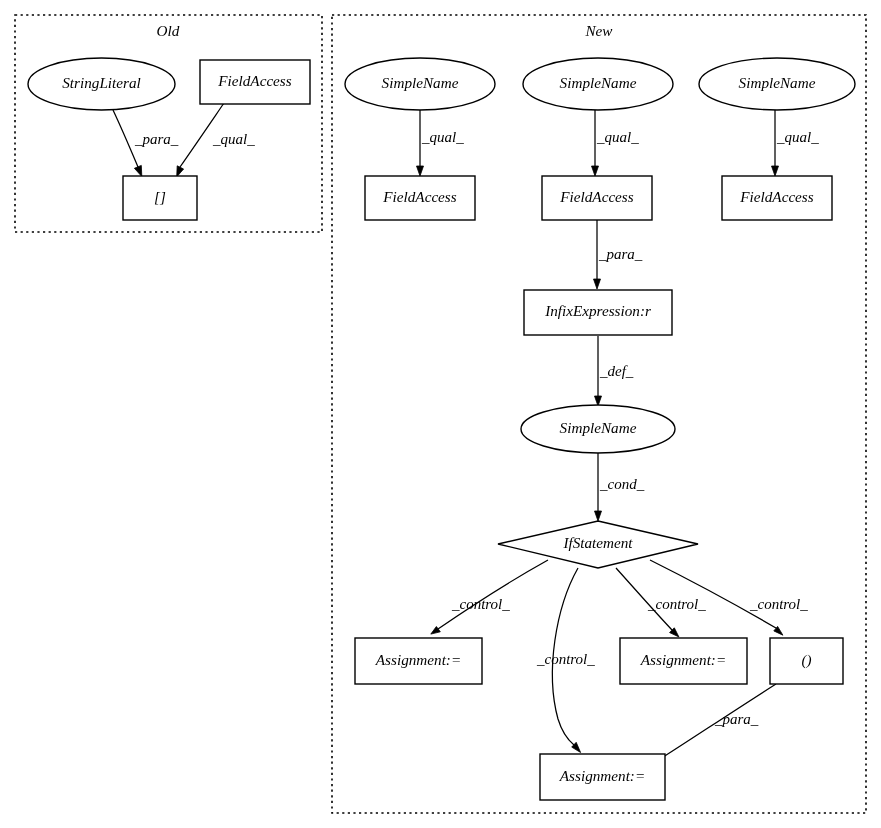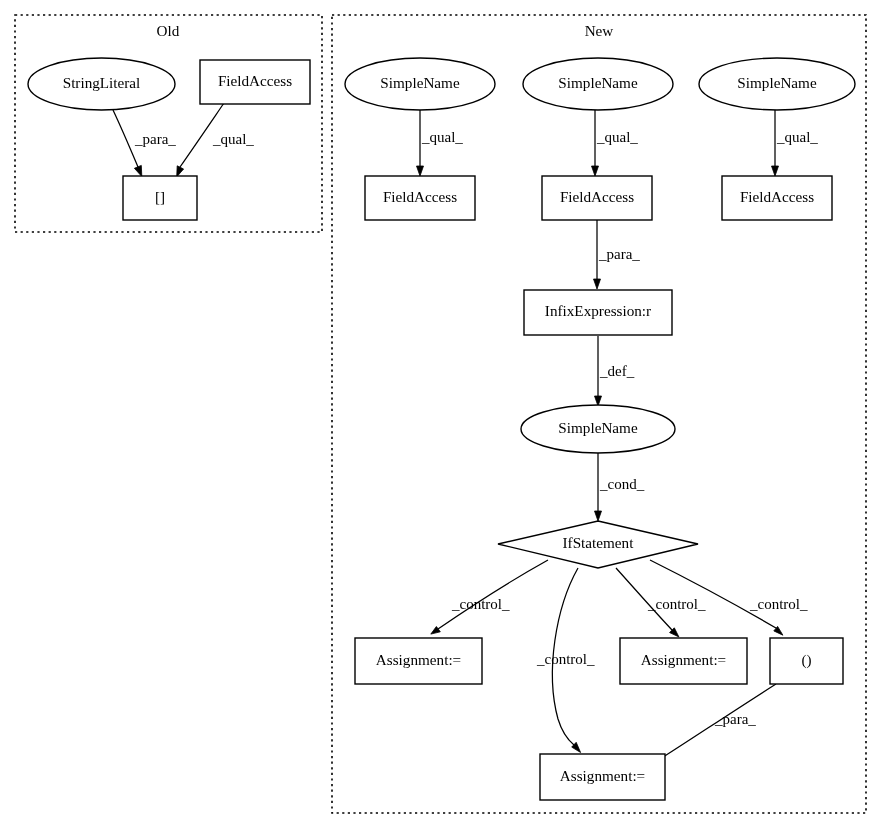--- a/index.html
+++ b/index.html
@@ -10,20 +10,21 @@
   body {
     width: 881px;
     height: 828px;
     font-family: "Liberation Serif", "DejaVu Serif", serif;
     overflow: hidden;
   }
   #graph-root {
     position: relative;
     width: 881px;
     height: 828px;
+    font-style: italic;
   }
   svg {
     display: block;
   }
   .cluster-border {
     fill: none;
     stroke: #000000;
     stroke-width: 1.6;
     stroke-dasharray: 2.2 3.4;
     stroke-linecap: butt;

